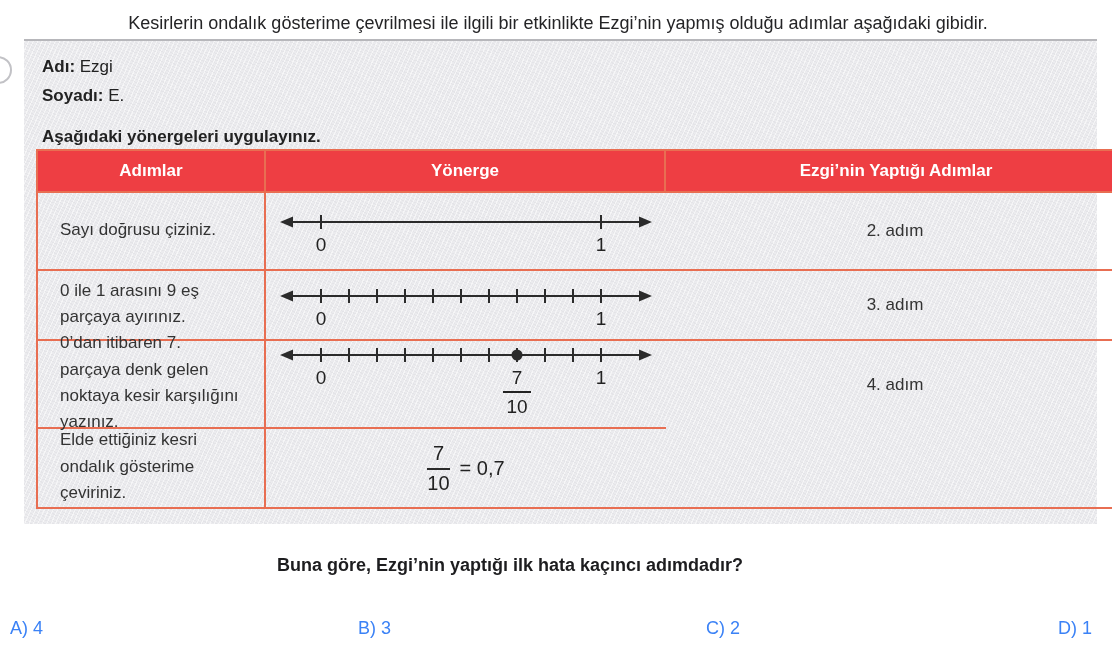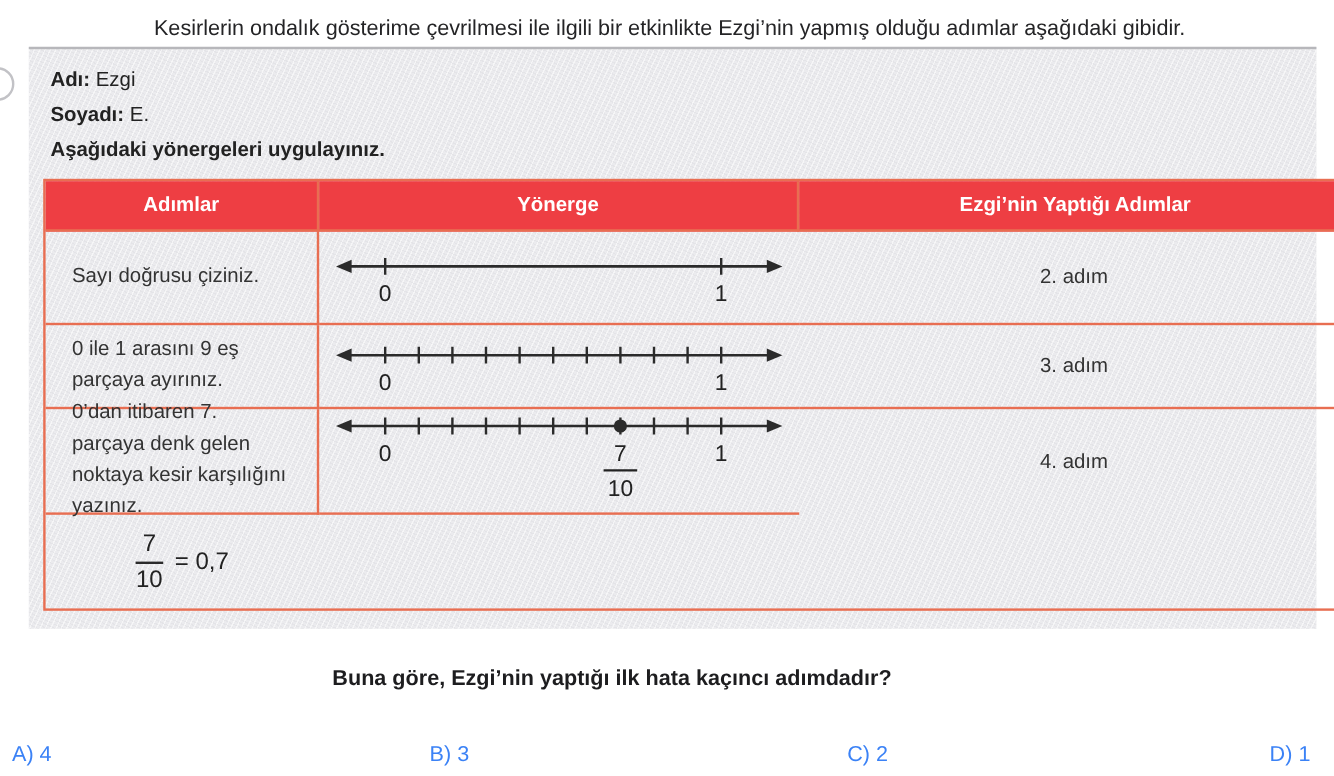--- a/index.html
+++ b/index.html
@@ -25,21 +25,21 @@
     background-color:#ebebee;
     background-image:
       repeating-linear-gradient(115deg, rgba(255,255,255,0.55) 0px, rgba(255,255,255,0.55) 1px, transparent 1px, transparent 4px),
       repeating-linear-gradient(25deg, rgba(150,150,160,0.08) 0px, rgba(150,150,160,0.08) 1px, transparent 1px, transparent 3px);
     border-top:2px solid #b7b7bb;
   }
 
   .meta { position:absolute; left:18px; top:11px; font-size:17px; line-height:29px; color:#222; }
   .meta .line { white-space:nowrap; }
   .meta .lbl { font-weight:bold; }
-  .meta .instruction { font-weight:bold; }
+  .meta .instruction { font-weight:bold;margin-top:12px; }
 
   .steps-table {
     position:absolute; left:12px; top:108px; width:1092px;
     display:grid;
     grid-template-columns:228px 400px 1fr;
     grid-template-rows:42px 78px 70px 88px 78px;
     border:2px solid #e86e52;
   }
   .cell {
     border-right:2px solid #e86e52; border-bottom:2px solid #e86e52;
@@ -144,20 +144,21 @@
           <text x="45" y="43" text-anchor="middle" font-family="&quot;Liberation Sans&quot;,&quot;DejaVu Sans&quot;,sans-serif" font-size="19" fill="#222">0</text>
           <text x="325" y="43" text-anchor="middle" font-family="&quot;Liberation Sans&quot;,&quot;DejaVu Sans&quot;,sans-serif" font-size="19" fill="#222">1</text>
           <circle cx="241" cy="14" r="5.5" fill="#2b2b2b"></circle>
           <text x="241" y="43" text-anchor="middle" font-family="&quot;Liberation Sans&quot;,&quot;DejaVu Sans&quot;,sans-serif" font-size="19" fill="#222">7</text>
           <line x1="227" y1="51" x2="255" y2="51" stroke="#222" stroke-width="2"></line>
           <text x="241" y="72" text-anchor="middle" font-family="&quot;Liberation Sans&quot;,&quot;DejaVu Sans&quot;,sans-serif" font-size="19" fill="#222">10</text>
         </svg>
     </div>
 
     <div class="cell last-row">4. adım</div>
+    <div class="cell directive last-row">Elde ettiğiniz kesri ondalık gösterime çeviriniz.</div>
     <div class="cell result last-col last-row">
       <div class="equation">
         <span class="frac">
           <span class="fnum">7</span>
           <span class="fden">10</span>
         </span>
         <span>= 0,7</span>
       </div>
     </div>
   </div>

